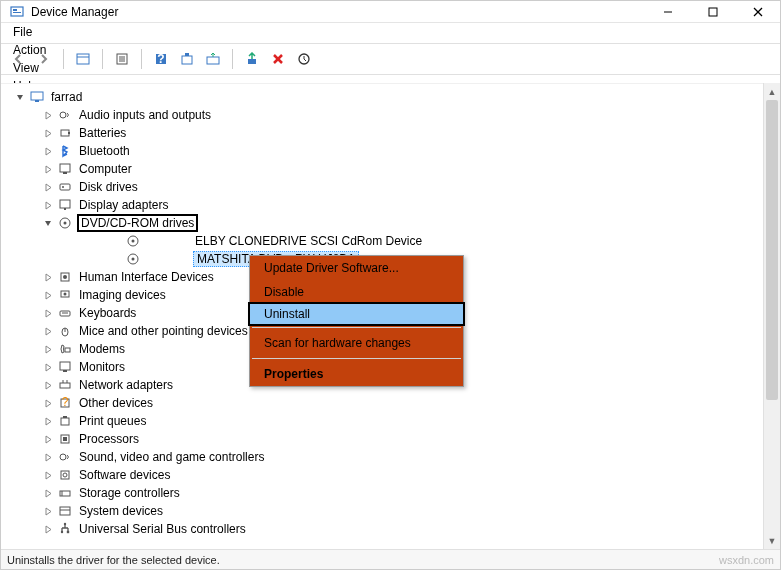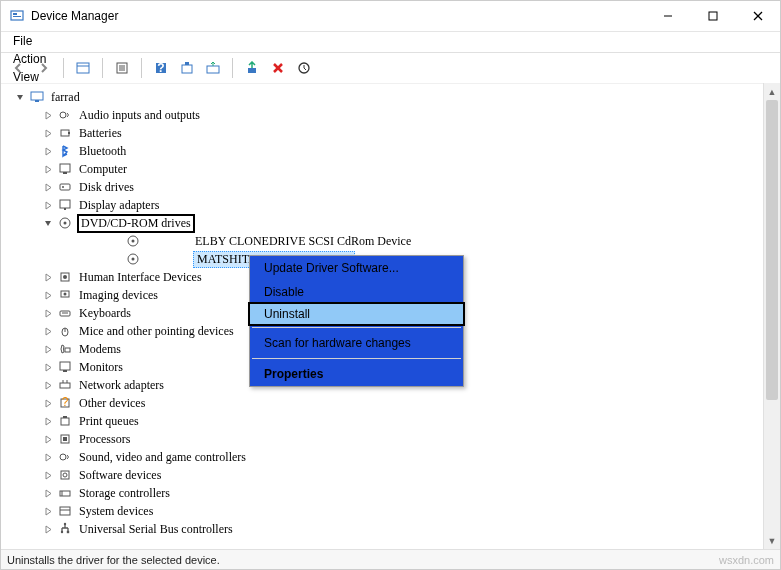--- a/index.html
+++ b/index.html
@@ -1,47 +1,47 @@
 <!DOCTYPE html>
 <html><head>
 <meta charset="utf-8">
 <style>
 * { box-sizing: border-box; margin: 0; padding: 0; font-family: "Segoe UI", Tahoma, sans-serif; font-size: 12px; }
 body { background: #fff; width: 781px; height: 570px; border: 1px solid #ccc; position: relative; overflow: hidden; }
 
 
-.titlebar { height: 31px; display: flex; align-items: center; padding: 0 0 0 8px; border-bottom: 1px solid #e5e5e5; }
+.titlebar { height: 22px; display: flex; align-items: center; padding: 0 0 0 8px; border-bottom: 1px solid #e5e5e5; }
 .titlebar .icon { width: 16px; height: 16px; margin-right: 6px; display: inline-flex; align-items: center; justify-content: center; }
 .titlebar .title { flex: 1; font-size: 12px; }
 .titlebar .winbtns { display: flex; height: 100%; }
 .titlebar .winbtn { width: 45px; height: 100%; display: flex; align-items: center; justify-content: center; font-size: 14px; color: #333; }
 
 
 .menubar { height: 20px; display: flex; align-items: flex-start; padding: 0 4px; flex-direction: column; }
 .menubar span { padding: 2px 8px; font-size: 12px; }
 
 
 .toolbar { height: 32px; border-top: 1px solid #e0e0e0; border-bottom: 1px solid #e0e0e0; display: flex; align-items: center; padding: 0 6px; gap: 4px; }
 .toolbar .tbtn { width: 22px; height: 22px; display: flex; align-items: center; justify-content: center; }
 .toolbar .sep { width: 1px; height: 20px; background: #ccc; margin: 0 4px; }
 
 
 .tree-wrap { position: absolute; top: 82px; left: 0; right: 0; bottom: 20px; overflow: hidden; background: #fff; border-top: 1px solid #f0f0f0; }
 .tree { padding: 4px 0; }
 .node { display: flex; align-items: center; height: 18px; white-space: nowrap; }
 .expander { width: 14px; height: 14px; display: inline-flex; align-items: center; justify-content: center; color: #666; margin-left: 4px; }
 .devicon { width: 16px; height: 16px; margin: 0 4px 0 2px; display: inline-flex; align-items: center; justify-content: center; }
-.label { font-size: 12px; padding: 0 2px; font-family: Liberation Serif, serif; }
+.label { font-size: 12px; padding: 0 2px; }
 .child { margin-left: 36px; }
 .gchild { margin-left: 56px; gap: 48px; }
 .selected .label { background: #cde8ff; border: 1px dotted #3399ff; padding: 0 3px; }
 .highlight-box { border: 2px solid #000; padding: 0 2px; }
 
 
-.ctxmenu { position: absolute; left: 248px; top: 254px; width: 215px; background: #1d4ed8; border: 1px solid #999; box-shadow: 2px 2px 4px rgba(0,0,0,0.25); text-align: center; }
+.ctxmenu { position: absolute; left: 248px; top: 254px; width: 215px; background: #c2410c; border: 1px solid #999; box-shadow: 2px 2px 4px rgba(0,0,0,0.25); text-align: center; }
 .ctxmenu .item { height: 24px; display: flex; align-items: center; padding: 0 14px; font-size: 12px; }
 .ctxmenu .item.hover { background: #91c9f7; }
 .ctxmenu .item.hl { border: 2px solid #000; margin: -2px; position: relative; z-index: 2; }
 .ctxmenu .divider { height: 1px; background: #d0d0d0; margin: 3px 2px; }
 .ctxmenu .item.bold { font-weight: bold; }
 
 
 .scrollbar { position: absolute; top: 82px; right: 0; bottom: 20px; width: 17px; background: #f0f0f0; border-left: 1px solid #e0e0e0; }
 .scrollbar .arrow { height: 17px; display: flex; align-items: center; justify-content: center; color: #666; font-size: 9px; }
 .scrollbar .thumb { position: absolute; top: 17px; left: 2px; right: 2px; height: 300px; background: #cdcdcd; border-radius: 2px; }

